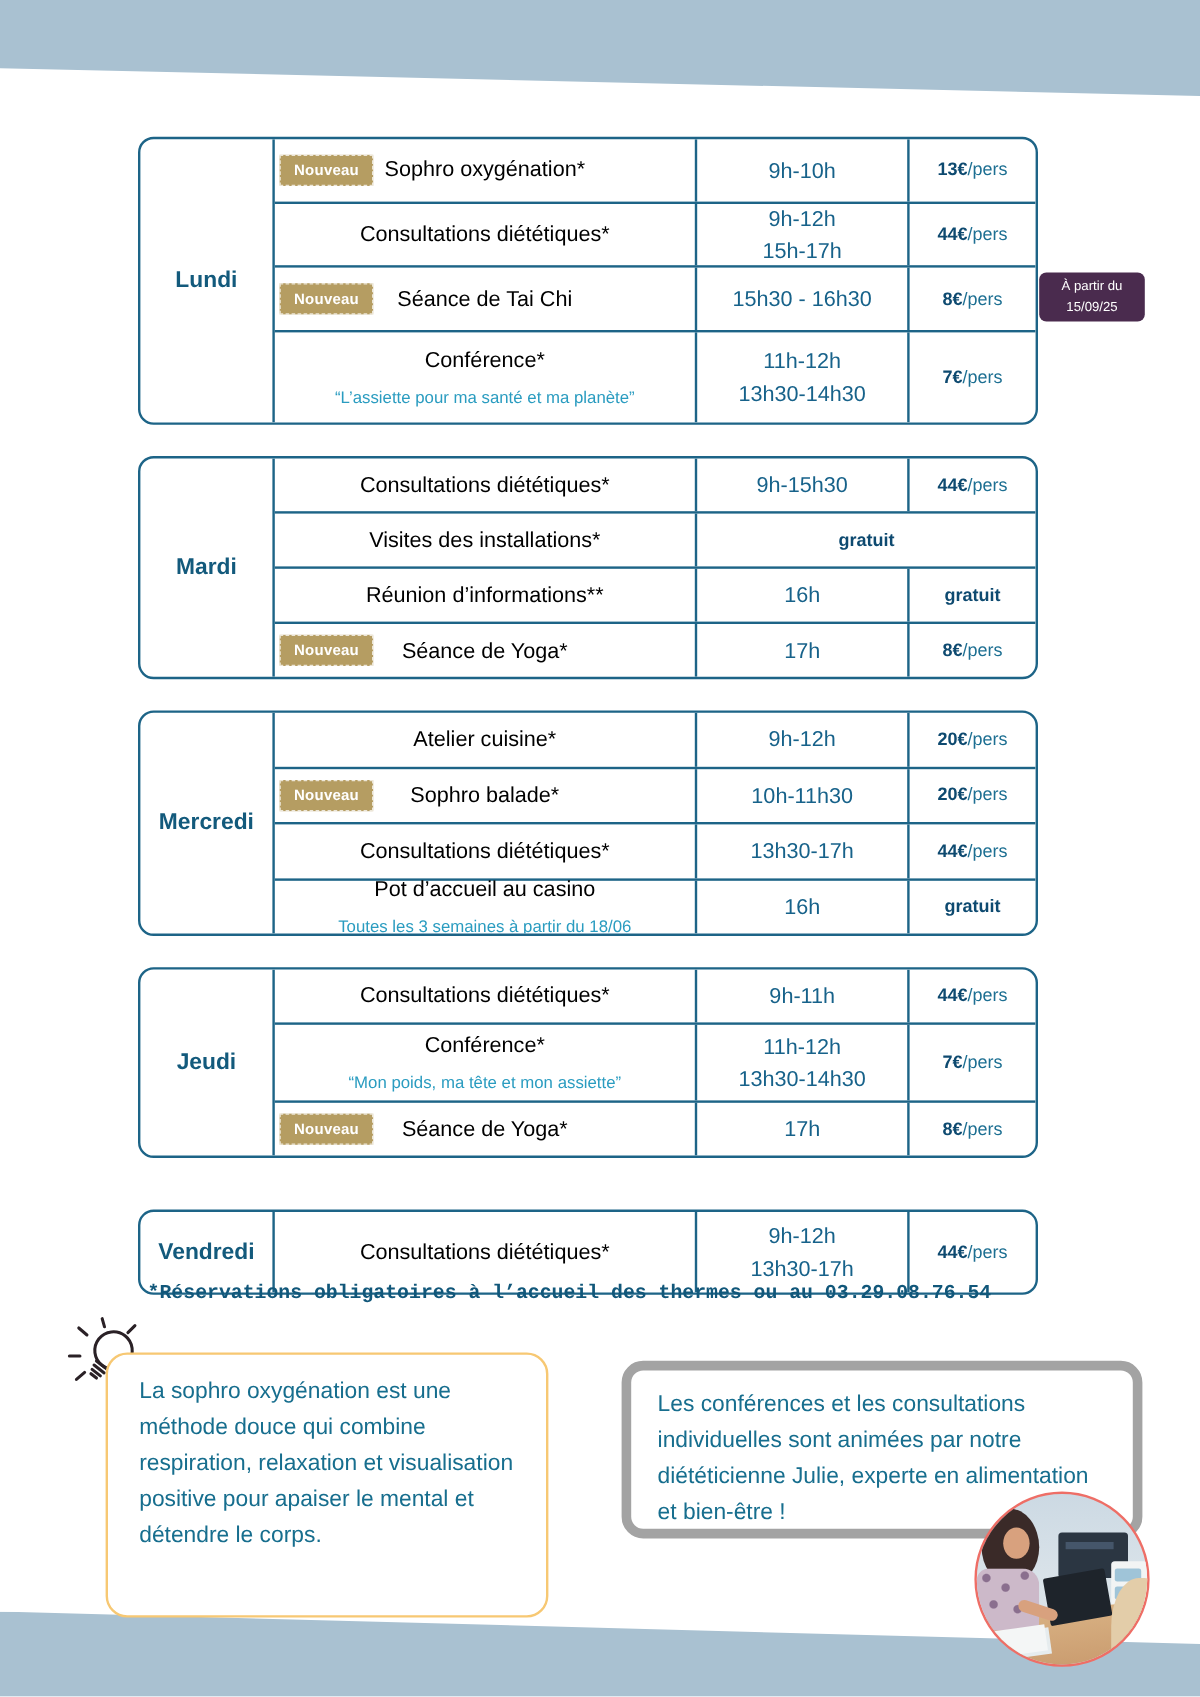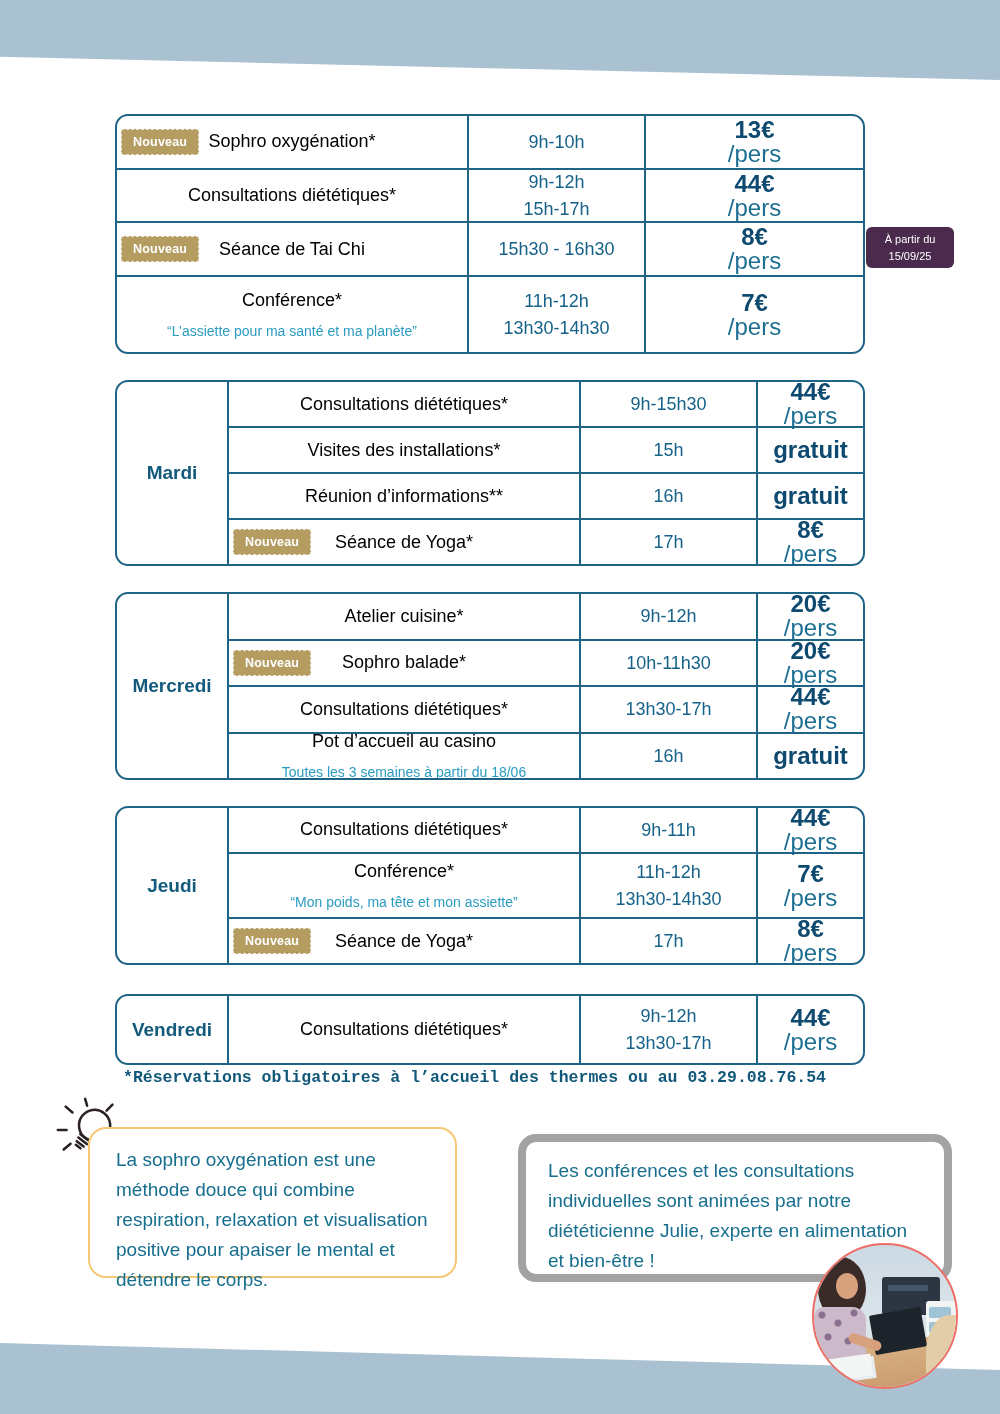--- a/index.html
+++ b/index.html
@@ -22,34 +22,34 @@
   
   .tables{position:absolute;left:115px;top:114px;width:750px;}
   .day-table{
     display:flex;background:#fff;border:2px solid #1d6487;border-radius:13px;
     box-sizing:border-box;overflow:hidden;
   }
   .day-table:nth-child(1){height:240px;}
   .day-table:nth-child(2){height:186px;margin-top:26px;}
   .day-table:nth-child(3){height:188px;margin-top:26px;}
   .day-table:nth-child(4){height:159px;margin-top:26px;}
-  .day-table:nth-child(5){height:71px;margin-top:29px;}
+  .day-table:nth-child(5){height:71px;margin-top:43px;}
   .day-cell{
     width:112px;flex:0 0 112px;border-right:2px solid #1d6487;
     display:flex;align-items:center;justify-content:center;
     font-weight:bold;font-size:19px;color:#135a7c;box-sizing:border-box;
   }
   .rows{flex:1;display:flex;flex-direction:column;border-radius:20px;}
   .row{flex:1 1 0;display:flex;border-top:2px solid #1d6487;min-height:0;}
   .row:first-child{border-top:none;}
   .cell{display:flex;flex-direction:column;align-items:center;justify-content:center;box-sizing:border-box;}
   .cell.activity{width:352px;flex:0 0 352px;border-right:2px solid #1d6487;position:relative;padding:2px 4px;}
   .cell.time{width:177px;flex:0 0 177px;border-right:2px solid #1d6487;
     font-size:18px;color:#17628a;line-height:1.45;text-align:center;}
-  .cell.price{flex:1;flex-direction:column;font-size:24px;line-height:1;}
+  .cell.price{flex:1;flex-direction:row;font-size:15px;line-height:1;}
   .act-name{font-size:18px;color:#000000;text-align:center;}
   .act-sub{font-size:14px;color:#2a9cc0;text-align:center;margin-top:12px;}
   .amt{font-weight:bold;color:#0e4a70;}
   .suf{color:#1d6f92;}
   .nouveau{
     position:absolute;left:4px;top:50%;transform:translateY(-50%);
     background:#b59d62;color:#ffffff;font-weight:bold;font-size:12.5px;
     padding:5px 11px;border:1px dashed rgba(255,255,255,0.75);
     letter-spacing:0.2px;white-space:nowrap;
   }
@@ -60,21 +60,21 @@
     font-size:11px;line-height:1.5;text-align:center;padding:4px 2px;
     box-sizing:border-box;
   }
   
   .notes{position:absolute;left:119px;top:1068px;color:#11577a;font-weight:bold;
     font-size:16.5px;line-height:20px;font-family:Liberation Mono, monospace;}
   
   .callout{position:absolute;background:#fff;box-sizing:border-box;color:#176e8e;
     font-size:19px;line-height:30px;}
   .callout.sophro{
-    left:88px;top:1127px;width:369px;height:151px;
+    left:88px;top:1127px;width:369px;height:221px;
     border:2px solid #f7c873;border-radius:18px;padding:16px 10px 0 26px;
   }
   .callout.dietitian{
     left:518px;top:1134px;width:434px;height:148px;
     border:8px solid #a3a3a3;border-radius:18px;padding:14px 16px 0 22px;
   }
   .bulb{position:absolute;left:52px;top:1092px;width:78px;height:80px;}
   
   .photo{
     position:absolute;left:812px;top:1243px;width:146px;height:146px;
@@ -107,20 +107,23 @@
 </head>
 <body>
 
 <div class="page">
 
   <div class="banner-top"></div>
   <div class="banner-bottom"></div>
 
   <div class="tables">
   <div class="day-table">
+    <div class="day-cell">
+      <span>Lundi</span>
+    </div>
     <div class="rows">
   <div class="row">
     <div class="cell activity">
       <span class="nouveau">Nouveau</span>
       <div class="act-name">Sophro oxygénation*</div>
 
     </div>
     <div class="cell time">
               <div>9h-10h</div>
             </div>
@@ -198,23 +201,20 @@
               <span class="suf">/pers</span>
     </div>
   </div>
 
   <div class="row">
     <div class="cell activity">
 
       <div class="act-name">Visites des installations*</div>
 
     </div>
-    <div class="cell time">
-              <div>15h</div>
-            </div>
     <div class="cell price">
       <span class="amt">gratuit</span>
               <span class="suf"></span>
     </div>
   </div>
 
   <div class="row">
     <div class="cell activity">
 
       <div class="act-name">Réunion d’informations**</div>

